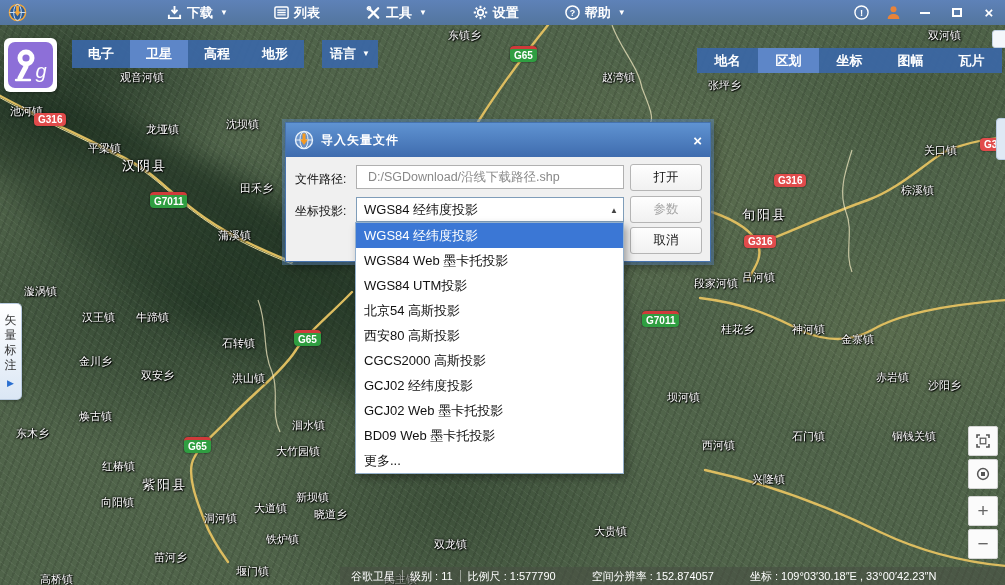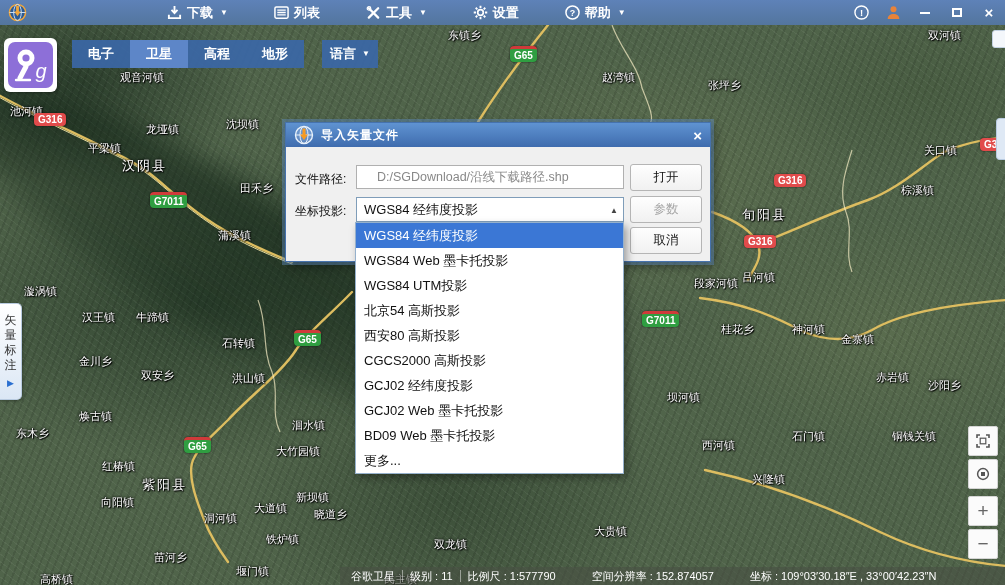--- a/index.html
+++ b/index.html
@@ -74,27 +74,27 @@
     background:linear-gradient(#ffffff,#dbe7f5);border:1px solid #b9cbe0;border-left:none;
     border-radius:0 5px 5px 0;display:flex;flex-direction:column;align-items:center;
     justify-content:center;gap:1px;box-shadow:1px 1px 3px rgba(0,0,0,.3);cursor:pointer;}
   .vector-tab span{font-size:12px;color:#333;line-height:14px;}
   .vector-tab .arr{color:#2a6fd0;font-size:9px;margin-top:3px;}
 
   
   .dialog{position:absolute;left:285px;top:122px;width:426px;height:140px;z-index:20;
     background:#f0f0f0;border:1px solid #4672ad;
     box-shadow:0 0 0 3px rgba(96,140,190,.45), 3px 4px 10px rgba(0,0,0,.45);}
-  .dialog-titlebar{height:24px;background:linear-gradient(#5f93d2,#3f6cae);display:flex;
+  .dialog-titlebar{height:34px;background:linear-gradient(#5f93d2,#3f6cae);display:flex;
     align-items:center;padding:0 8px;gap:7px;}
   .dialog-title{color:#fff;font-size:12px;font-weight:bold;letter-spacing:1px;}
   .dialog-close{margin-left:auto;color:#fff;font-size:15px;font-weight:bold;cursor:pointer;line-height:1;}
   .d-label{position:absolute;font-size:12px;color:#111;}
   .fp-input{position:absolute;left:70px;top:42px;width:268px;height:24px;background:#fff;
-    border:1px solid #b0b0b0;font-size:12.5px;color:#888;padding:0 20px;display:flex;align-items:center;
+    border:1px solid #b0b0b0;font-size:12.5px;color:#888;padding:0 11px;display:flex;align-items:center;
     overflow:hidden;white-space:nowrap;}
   .combo{position:absolute;left:70px;top:74px;width:268px;height:25px;background:#fff;
     border:1px solid #7f9db9;font-size:13px;color:#111;padding:0 18px 0 7px;display:flex;
     align-items:center;cursor:pointer;}
   .combo .arrow{position:absolute;right:5px;top:8px;font-size:8px;color:#444;}
   .d-btn{position:absolute;right:8px;width:72px;height:27px;background:linear-gradient(#fefefe,#f1f1f1);
     border:1px solid #b5b5b5;border-radius:3px;font-size:12.5px;color:#111;cursor:pointer;}
   .d-btn.disabled{color:#a6a6a6;cursor:default;}
 
   
@@ -382,20 +382,32 @@
 
       <div class="tab">高程</div>
 
       <div class="tab">地形</div>
     </div>
   <div class="lang-btn">
     <span>语言</span>
     <span class="caret">▼</span>
   </div>
 
+  <div class="right-tabs">
+
+      <div class="tab">地名</div>
+
+      <div class="tab active">区划</div>
+
+      <div class="tab">坐标</div>
+
+      <div class="tab">图幅</div>
+
+      <div class="tab">瓦片</div>
+    </div>
 
   <div class="vector-tab">
     <span>矢</span>
     <span>量</span>
     <span>标</span>
     <span>注</span>
     <span class="arr">▶</span>
   </div>
 
   <div class="dialog">

